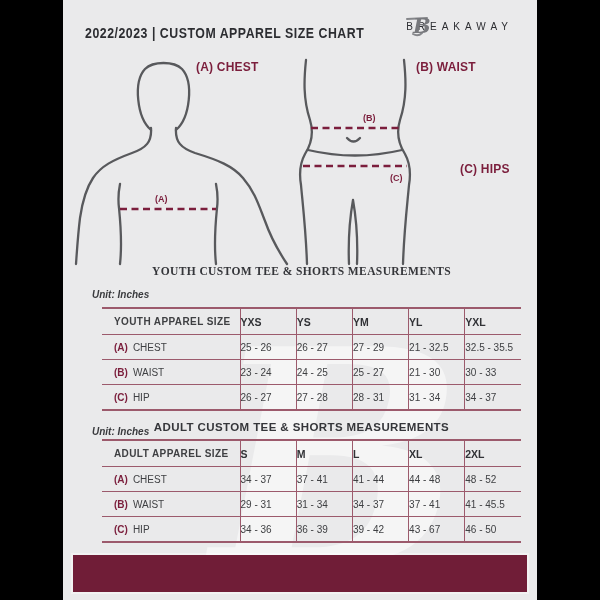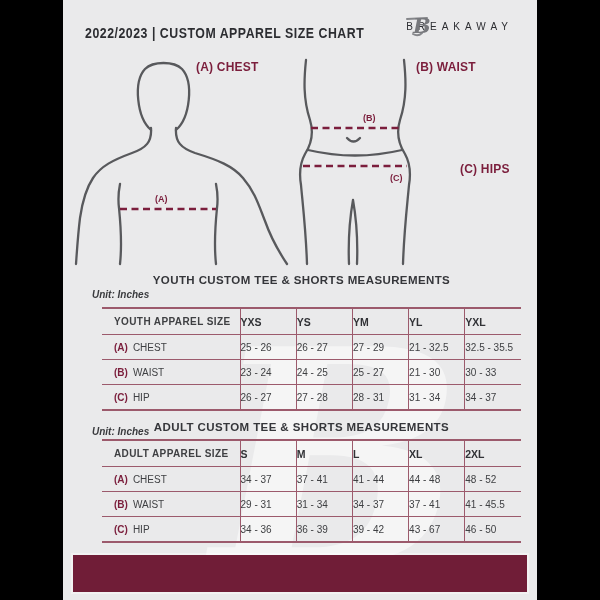--- a/index.html
+++ b/index.html
@@ -114,21 +114,21 @@
   </div>
 
   <div class="inst" style="left:353px; top:60px; width:116px;">
     <div class="inst-head">(B) WAIST</div>
   </div>
 
   <div class="inst" style="left:353px; top:162px; width:120px;margin-left:44px;">
     <div class="inst-head">(C) HIPS</div>
   </div>
 
-  <div class="sec-title" style="top:274px;">YOUTH CUSTOM TEE &amp; SHORTS MEASUREMENTS</div>
+  <div class="sec-title" style="top:265px;font-family:Liberation Serif, serif;">YOUTH CUSTOM TEE &amp; SHORTS MEASUREMENTS</div>
   <div class="sec-unit" style="top:289px;">Unit: Inches</div>
 
   <table class="size-table" style="top:307px;">
     <colgroup>
       <col class="c0">
         <col class="cv">
         <col class="cv">
         <col class="cv">
         <col class="cv">
         <col class="cv">

